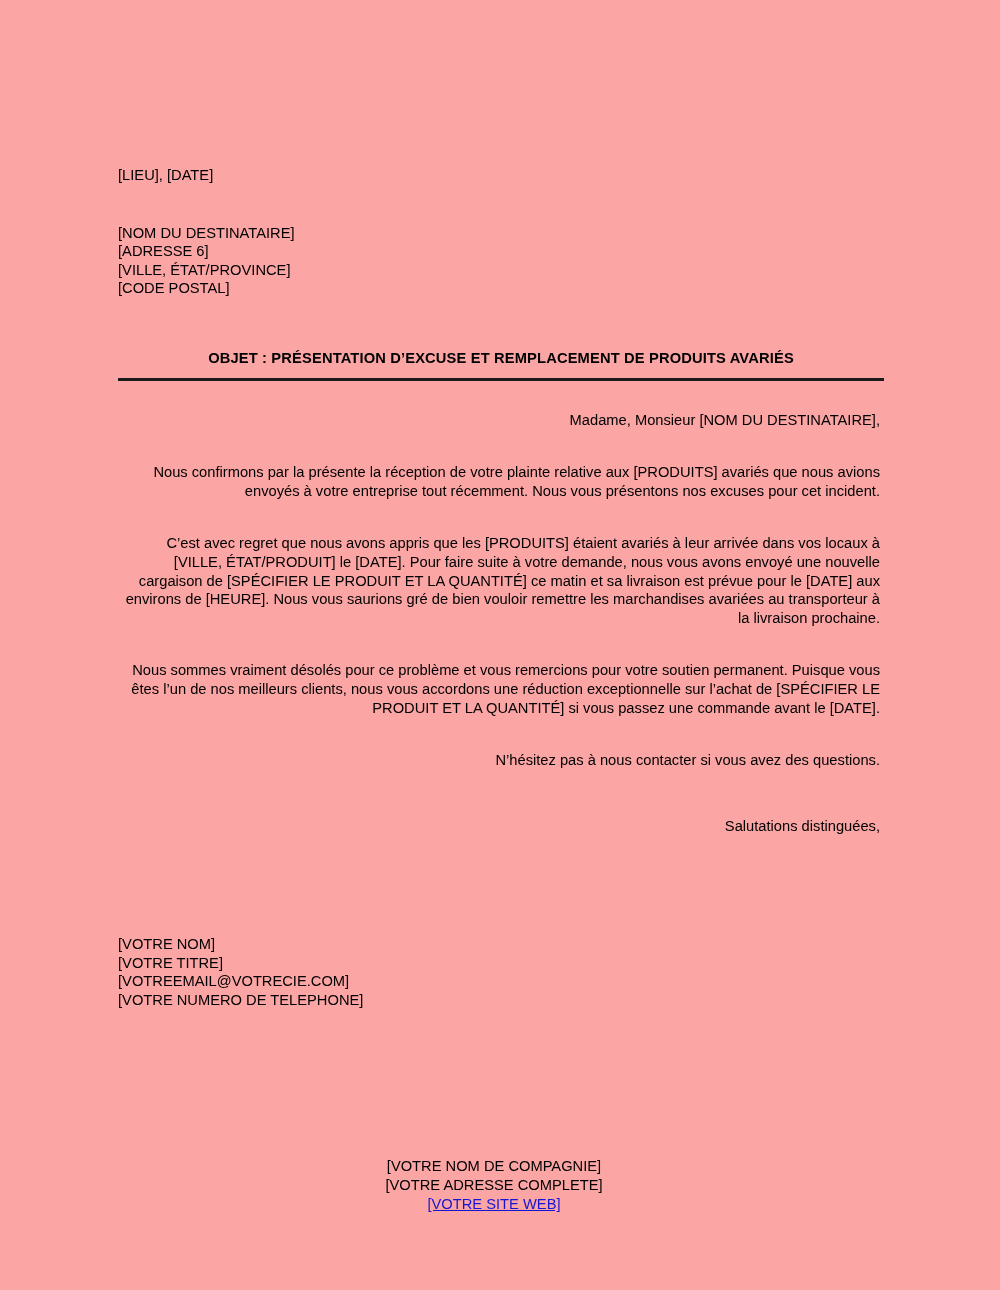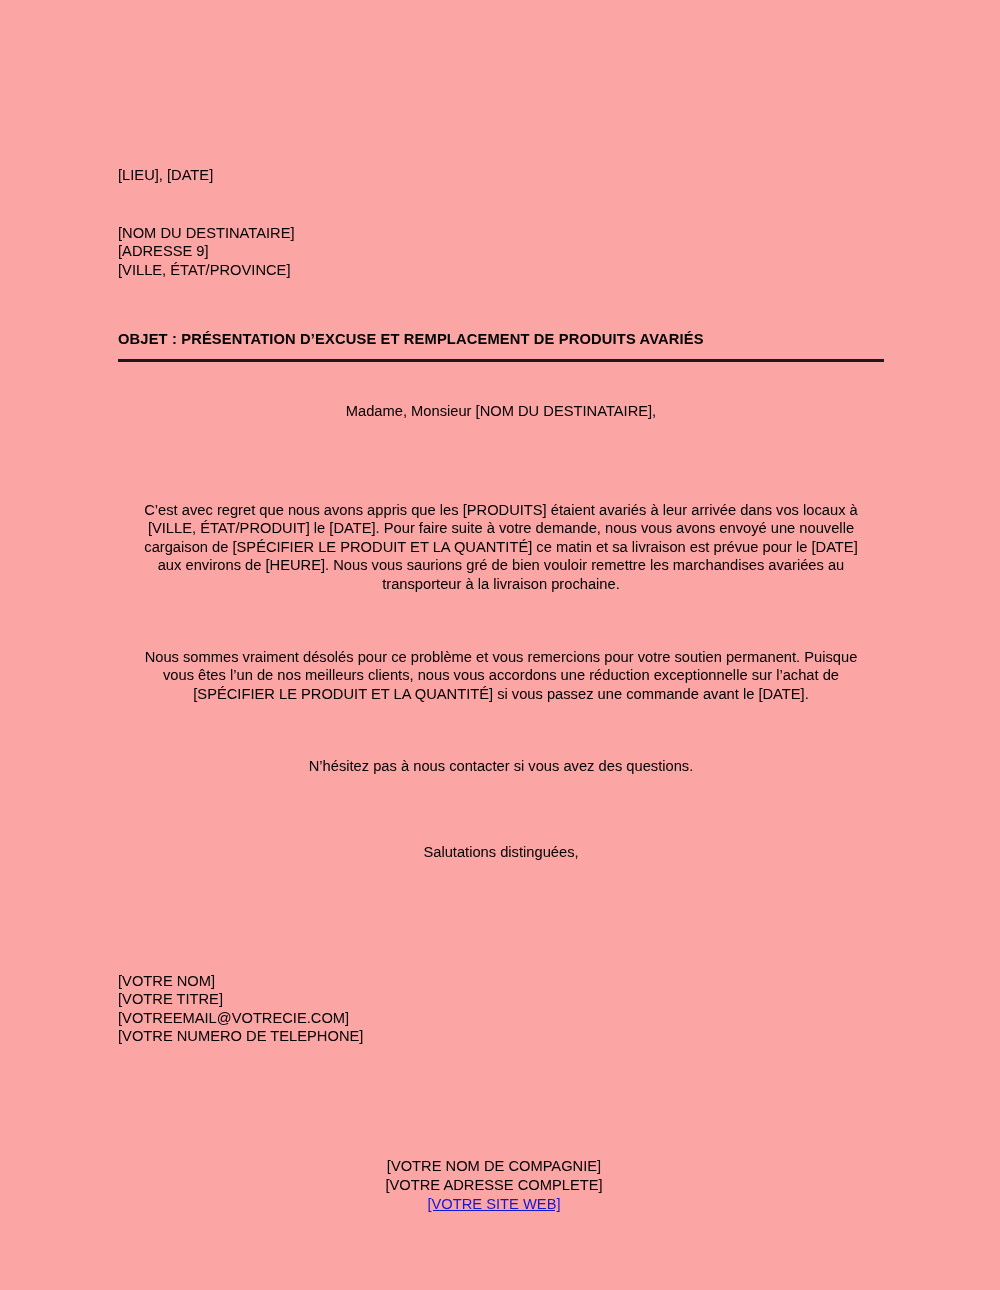--- a/index.html
+++ b/index.html
@@ -42,32 +42,33 @@
   .spacer-sm { height: 18px; }
   .spacer-xs { height: 12px; }
 
   .addr-line { white-space: pre; }
 
   .subject {
     font-weight: bold;
     font-size: 14.7px;
     letter-spacing: 0.01em;
     white-space: nowrap;
+    text-align: center;
   }
 
   .rule {
     width: 766px;
     height: 3px;
     background: #1a1a1a;
     margin-top: 10px;
   }
 
   .para {
-    margin: 14px;
-    text-align: center;
+    margin: 4px;
+    text-align: right;
   }
 
   .sig-line { white-space: pre; }
 
   
   .footer {
     position: absolute;
     left: 0;
     top: 1157px;
     width: 988px;
@@ -89,37 +90,39 @@
 <div class="page">
 
   <div class="letter">
 
     <div class="date-line">[LIEU], [DATE]</div>
 
     <div class="spacer-lg"></div>
 
     <div>
       <div class="addr-line">[NOM DU DESTINATAIRE]</div>
-      <div class="addr-line">[ADRESSE 9]</div>
+      <div class="addr-line">[ADRESSE 6]</div>
       <div class="addr-line">[VILLE, ÉTAT/PROVINCE]</div>
+      <div class="addr-line">[CODE POSTAL]</div>
     </div>
 
     <div class="spacer-lg"></div>
     <div class="spacer-xs"></div>
 
     <div class="subject">OBJET : PRÉSENTATION D’EXCUSE ET REMPLACEMENT DE PRODUITS AVARIÉS</div>
 
     <div class="rule"></div>
 
     <div class="spacer-md"></div>
 
     <div class="para">Madame, Monsieur [NOM DU DESTINATAIRE],</div>
 
     <div class="spacer-md"></div>
 
+    <div class="para">Nous confirmons par la présente la réception de votre plainte relative aux [PRODUITS] avariés que nous avions envoyés à votre entreprise tout récemment. Nous vous présentons nos excuses pour cet incident.</div>
 
     <div class="spacer-md"></div>
 
     <div class="para">C’est avec regret que nous avons appris que les [PRODUITS] étaient avariés à leur arrivée dans vos locaux à [VILLE, ÉTAT/PRODUIT] le [DATE]. Pour faire suite à votre demande, nous vous avons envoyé une nouvelle cargaison de [SPÉCIFIER LE PRODUIT ET LA QUANTITÉ] ce matin et sa livraison est prévue pour le [DATE] aux environs de [HEURE]. Nous vous saurions gré de bien vouloir remettre les marchandises avariées au transporteur à la livraison prochaine.</div>
 
     <div class="spacer-md"></div>
 
     <div class="para">Nous sommes vraiment désolés pour ce problème et vous remercions pour votre soutien permanent. Puisque vous êtes l’un de nos meilleurs clients, nous vous accordons une réduction exceptionnelle sur l’achat de [SPÉCIFIER LE PRODUIT ET LA QUANTITÉ] si vous passez une commande avant le [DATE].</div>
 
     <div class="spacer-md"></div>

